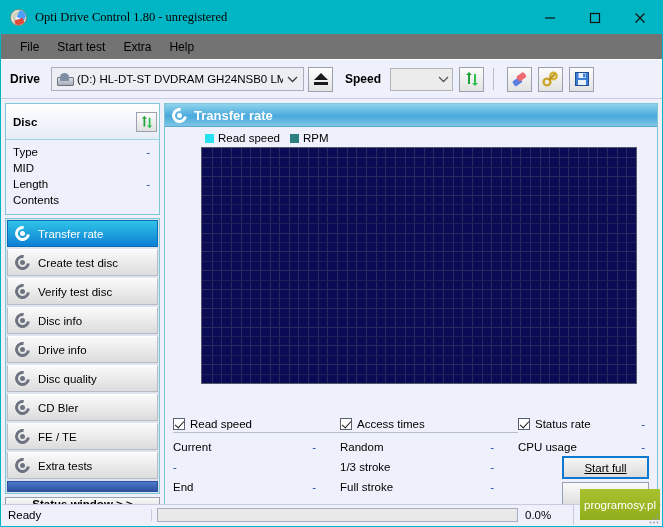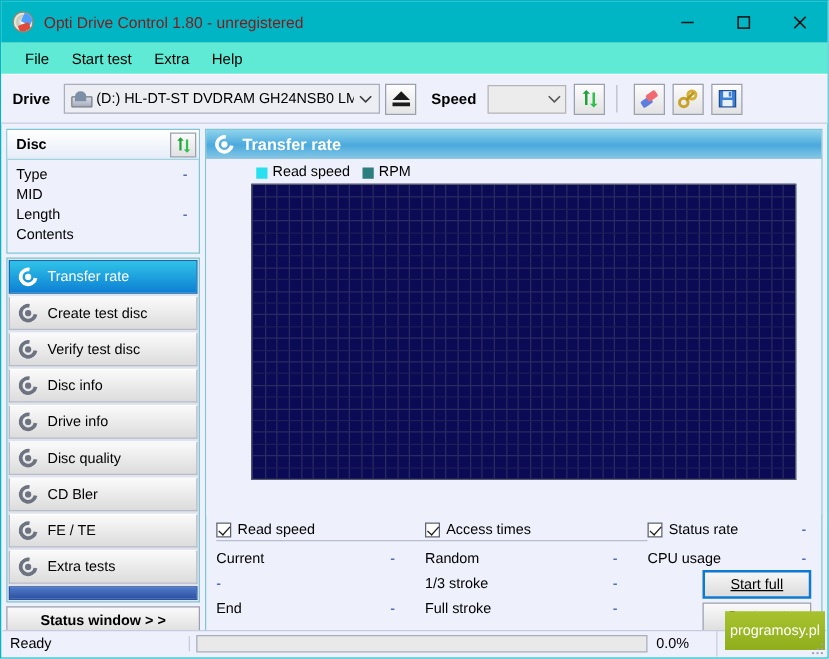--- a/index.html
+++ b/index.html
@@ -46,42 +46,43 @@
   }
   .app-icon::after {
     content: "";
     position: absolute;
     left: 4px; top: 9px;
     width: 9px; height: 6px;
     background: #e04a3a;
     transform: rotate(-20deg);
   }
   .title-text {
-    color: #7f1d1d;
+    color: #000000;
     font-size: 12.5px;
     margin-left: 8px;
     white-space: nowrap;
+    font-family: Liberation Serif, serif;
   }
   .win-btns {
     position: absolute;
     right: 0; top: 0;
     height: 33px;
     display: flex;
   }
   .win-btn {
     width: 45px; height: 33px;
     display: flex; align-items: center; justify-content: center;
     color: #111;
   }
   .win-btn svg { display: block; }
 
   
   .menubar {
     height: 26px;
-    background: #5eead4;
+    background: #737373;
     display: flex;
     align-items: center;
     padding-left: 10px;
     border-bottom: 1px solid #ffffff;
   }
   .menu-item {
     padding: 3px 9px;
     font-size: 12px;
     color: #000;
     white-space: nowrap;
@@ -192,21 +193,21 @@
     flex: 0 0 155px;
     display: flex;
     flex-direction: column;
   }
   .disc-panel {
     border: 1px solid #7ec8d6;
     background: #eef0fb;
     margin-bottom: 3px;
   }
   .disc-head {
-    height: 24px;
+    height: 36px;
     background: linear-gradient(#ffffff, #e6ecf7);
     display: flex; align-items: center;
     padding: 0 2px 0 7px;
     border-bottom: 1px solid #9fd5e0;
   }
   .disc-head-title { font-weight: bold; font-size: 11.5px; flex: 1; }
   .refresh-btn {
     width: 21px; height: 20px;
     background: linear-gradient(#fbfbfb, #e1e1e1);
     border: 1px solid #9aa0ad;

